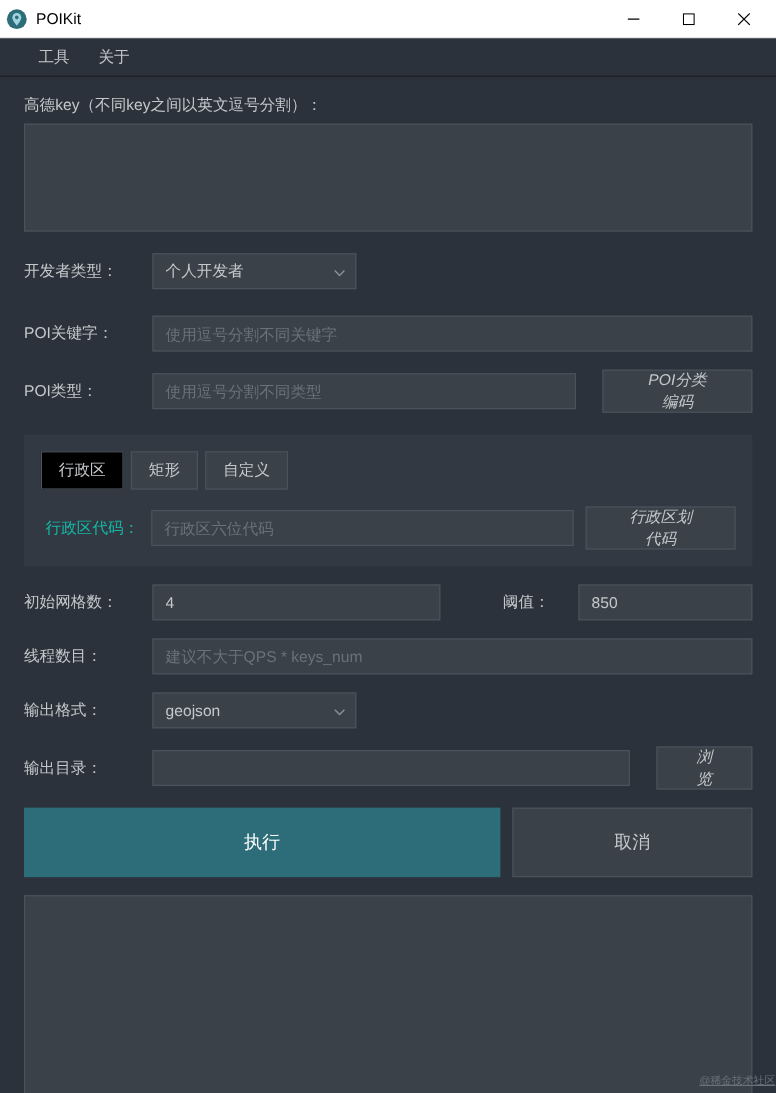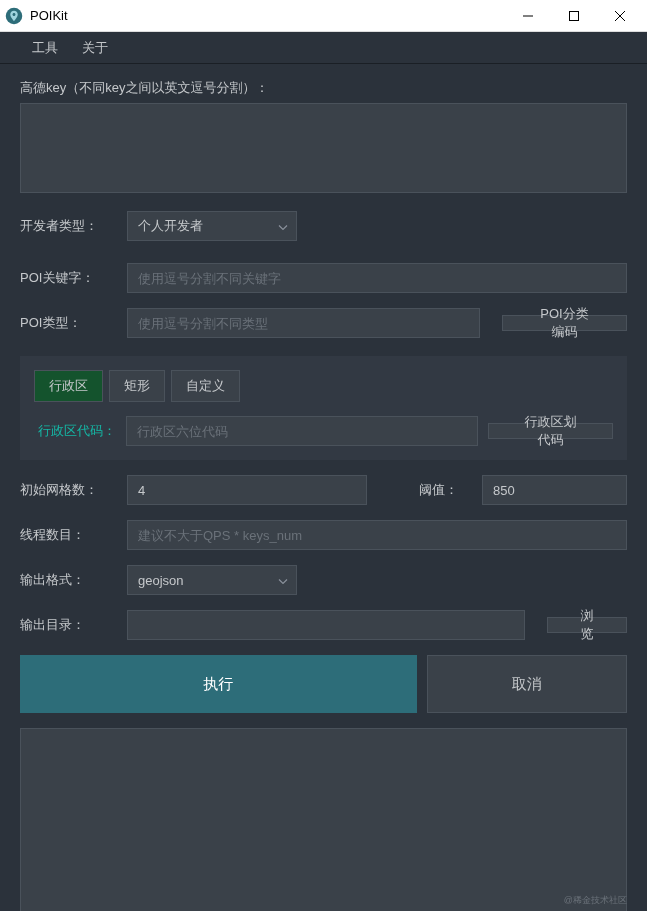--- a/index.html
+++ b/index.html
@@ -23,36 +23,36 @@
     .row-label { width: 85px; flex-shrink: 0; color: #c5c8cb; }
     
     .select { position: relative; background: #3a4149; border: 1px solid #4a525b; height: 30px; display: flex; align-items: center; padding: 0 28px 0 10px; color: #c5c8cb; cursor: pointer; }
     .select.w-170 { width: 170px; }
     .select-chevron { position: absolute; right: 8px; top: 50%; transform: translateY(-50%); }
     
     .input { background: #3a4149; border: 1px solid #4a525b; height: 30px; padding: 0 10px; color: #c5c8cb; font-size: 13px; font-family: inherit; }
     .input::placeholder { color: #6a7179; }
     .input.flex { flex: 1; }
     
-    .btn { background: #3a4149; border: 1px solid #4a525b; height: 16px; padding: 0 32px; color: #c5c8cb; font-size: 13px; cursor: pointer; display: flex; align-items: center; justify-content: center; font-family: inherit; }
+    .btn { background: #3a4149; border: 1px solid #4a525b; height: 36px; padding: 0 32px; color: #c5c8cb; font-size: 13px; cursor: pointer; display: flex; align-items: center; justify-content: center; font-family: inherit; font-style: italic; }
     
     .inset-panel { background: #323943; padding: 14px; margin-top: 18px; }
     .tabs { display: flex; gap: 6px; margin-bottom: 14px; }
     .tab { background: #3a4149; border: 1px solid #4a525b; padding: 6px 14px; color: #c5c8cb; font-size: 13px; cursor: pointer; }
-    .tab.active { background: #14532d; }
+    .tab.active { background: #000000; }
     .inset-row { display: flex; align-items: center; gap: 10px; }
     .inset-label { color: #14b8a6; padding-left: 4px; }
     
     .action-row { display: flex; gap: 10px; margin-top: 15px; }
     .btn-execute { flex: 2; height: 58px; background: #2d6d79; border: none; color: #fff; font-size: 15px; cursor: pointer; font-family: inherit; }
     .btn-cancel { flex: 1; height: 58px; background: #3a4149; border: 1px solid #4a525b; color: #c5c8cb; font-size: 15px; cursor: pointer; font-family: inherit; }
     
     .log-area { width: 100%; height: 200px; background: #3a4149; border: 1px solid #4a525b; margin-top: 15px; }
     
-    .watermark { position: absolute; bottom: 4px; right: 20px; font-size: 9px; color: #6a7179; }
+    .watermark { position: absolute; bottom: 4px; right: 1px; font-size: 9px; color: #6a7179; text-decoration: underline; }
     @keyframes blink { 50% { opacity: 0; } }
   </style>
 </head>
 <body>
 
 <div class="titlebar">
   <div class="titlebar-icon">
     <svg width="18" height="18" viewBox="0 0 24 24">
         <circle cx="12" cy="12" r="11" fill="#2d6d79"></circle>
         <path d="M12 5c-2.8 0-5 2.2-5 5 0 3.5 5 9 5 9s5-5.5 5-9c0-2.8-2.2-5-5-5zm0 7c-1.1 0-2-.9-2-2s.9-2 2-2 2 .9 2 2-.9 2-2 2z" fill="#9fd4de"></path>

